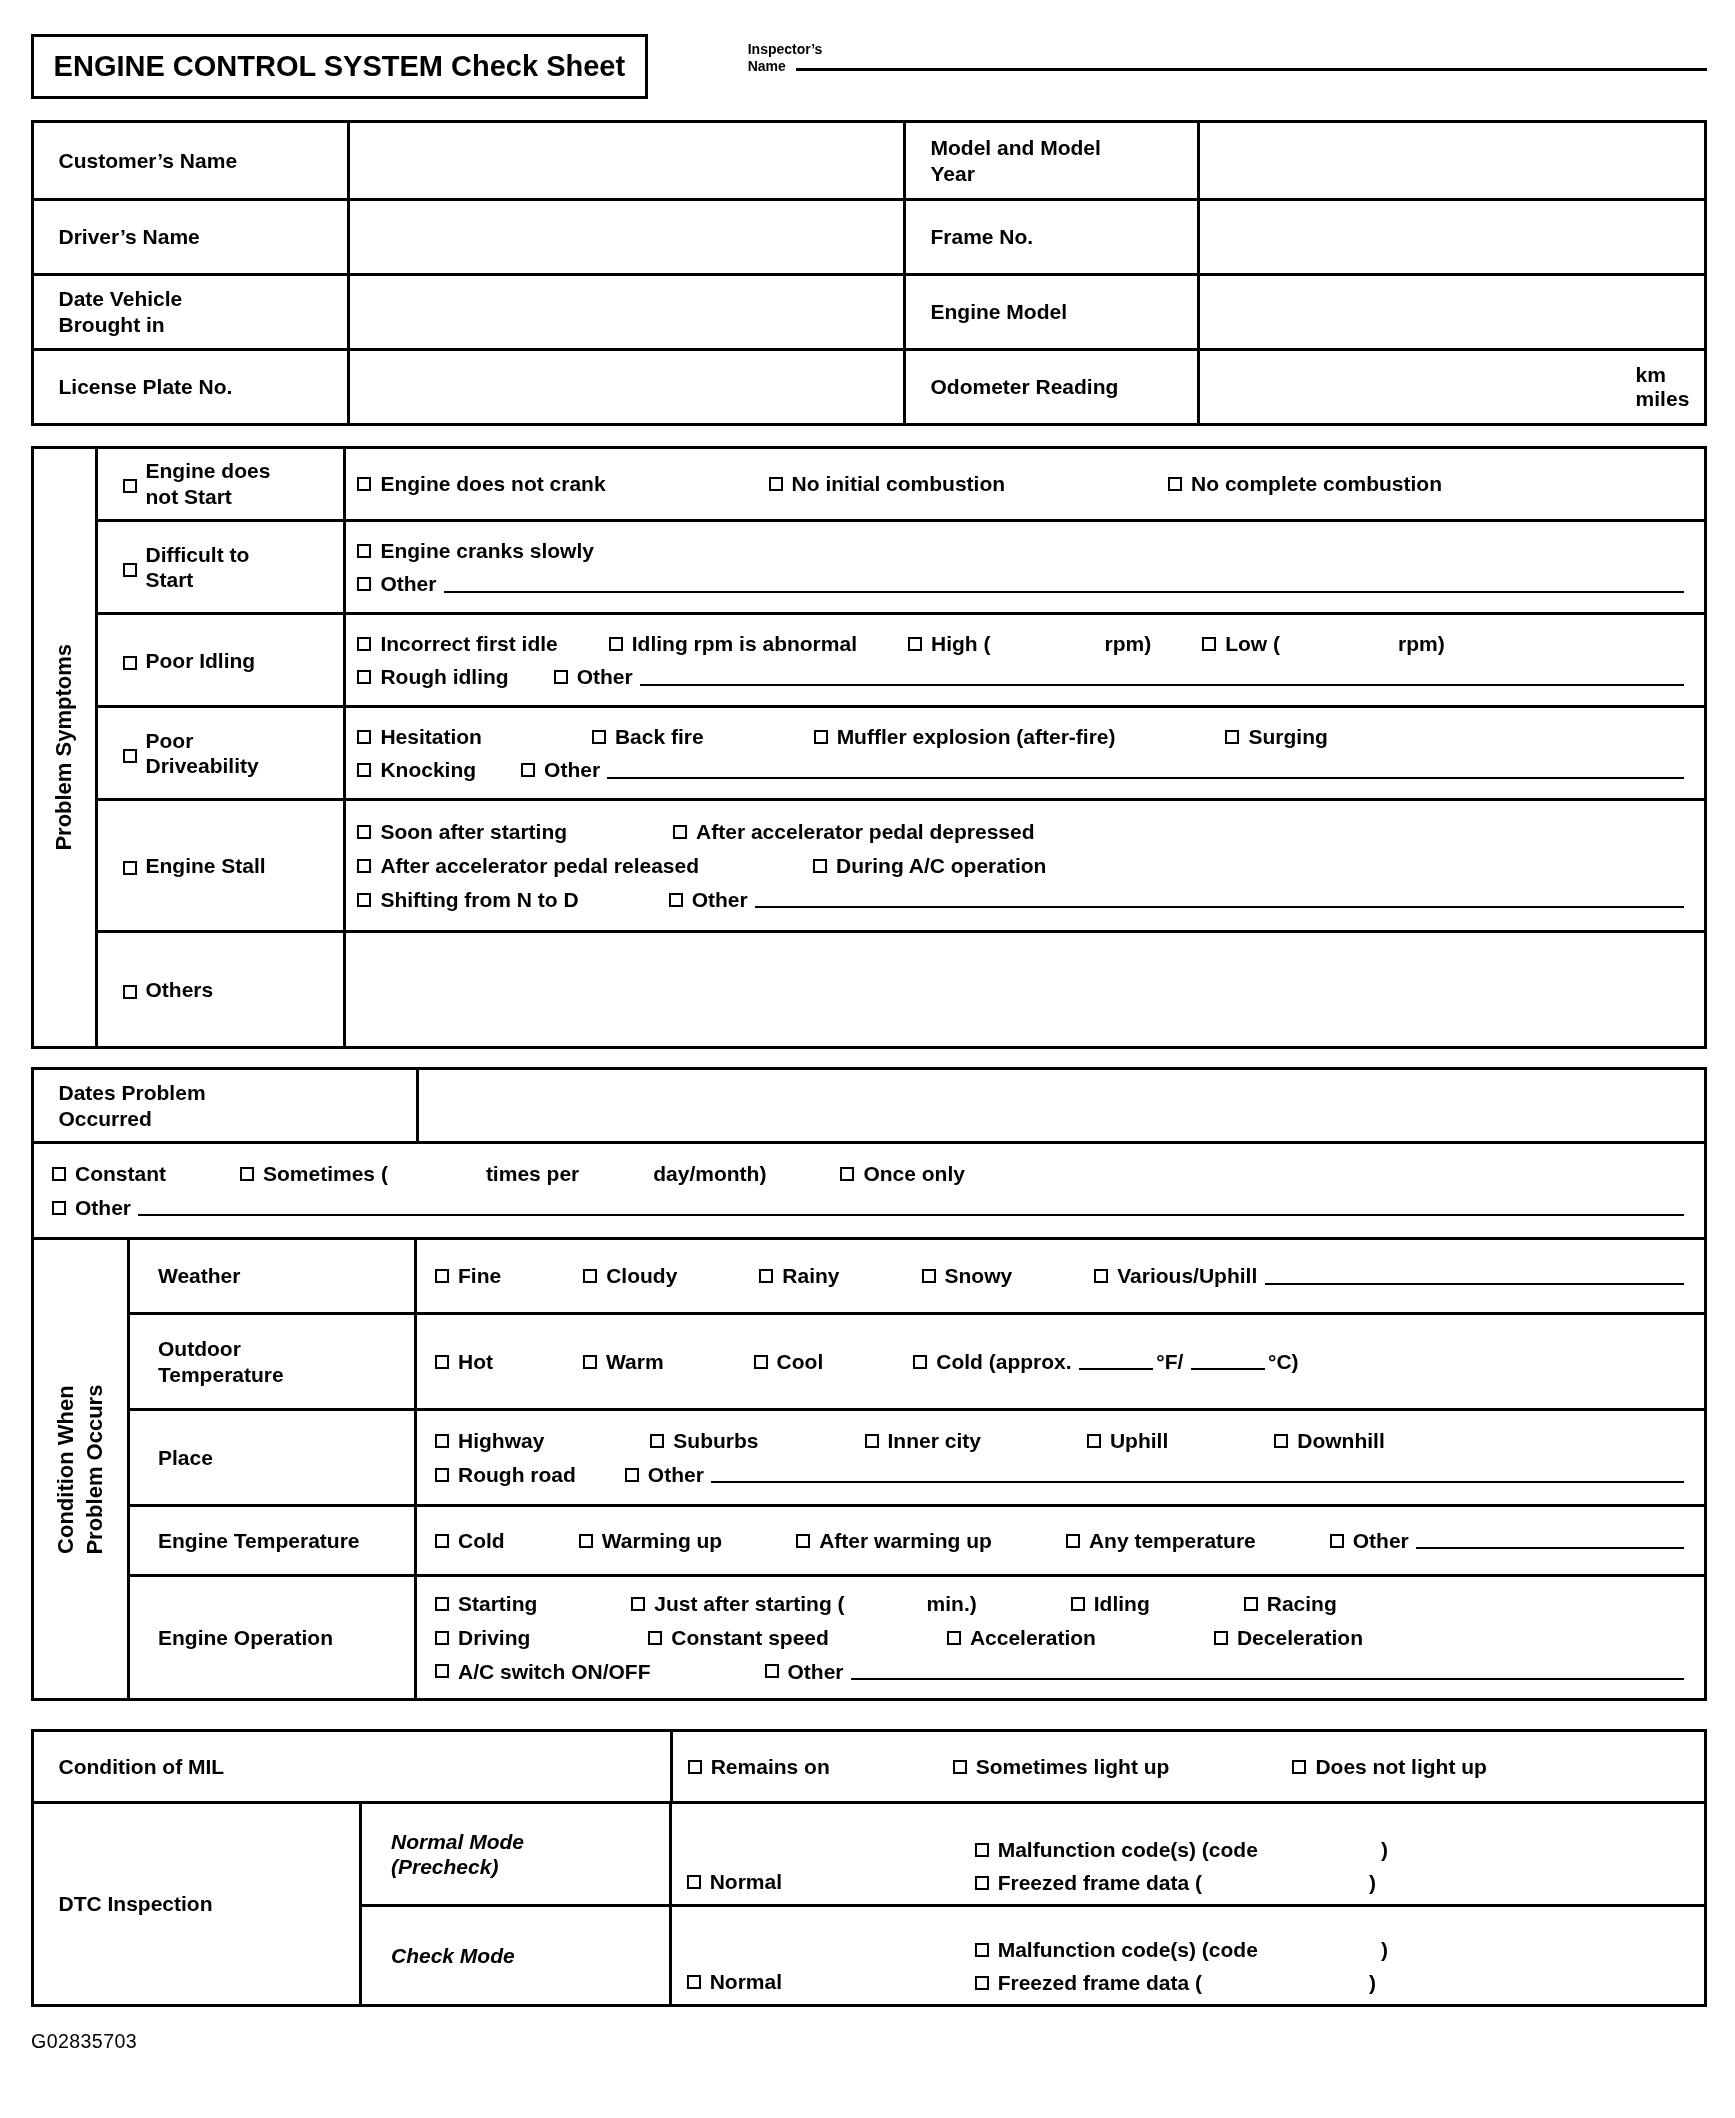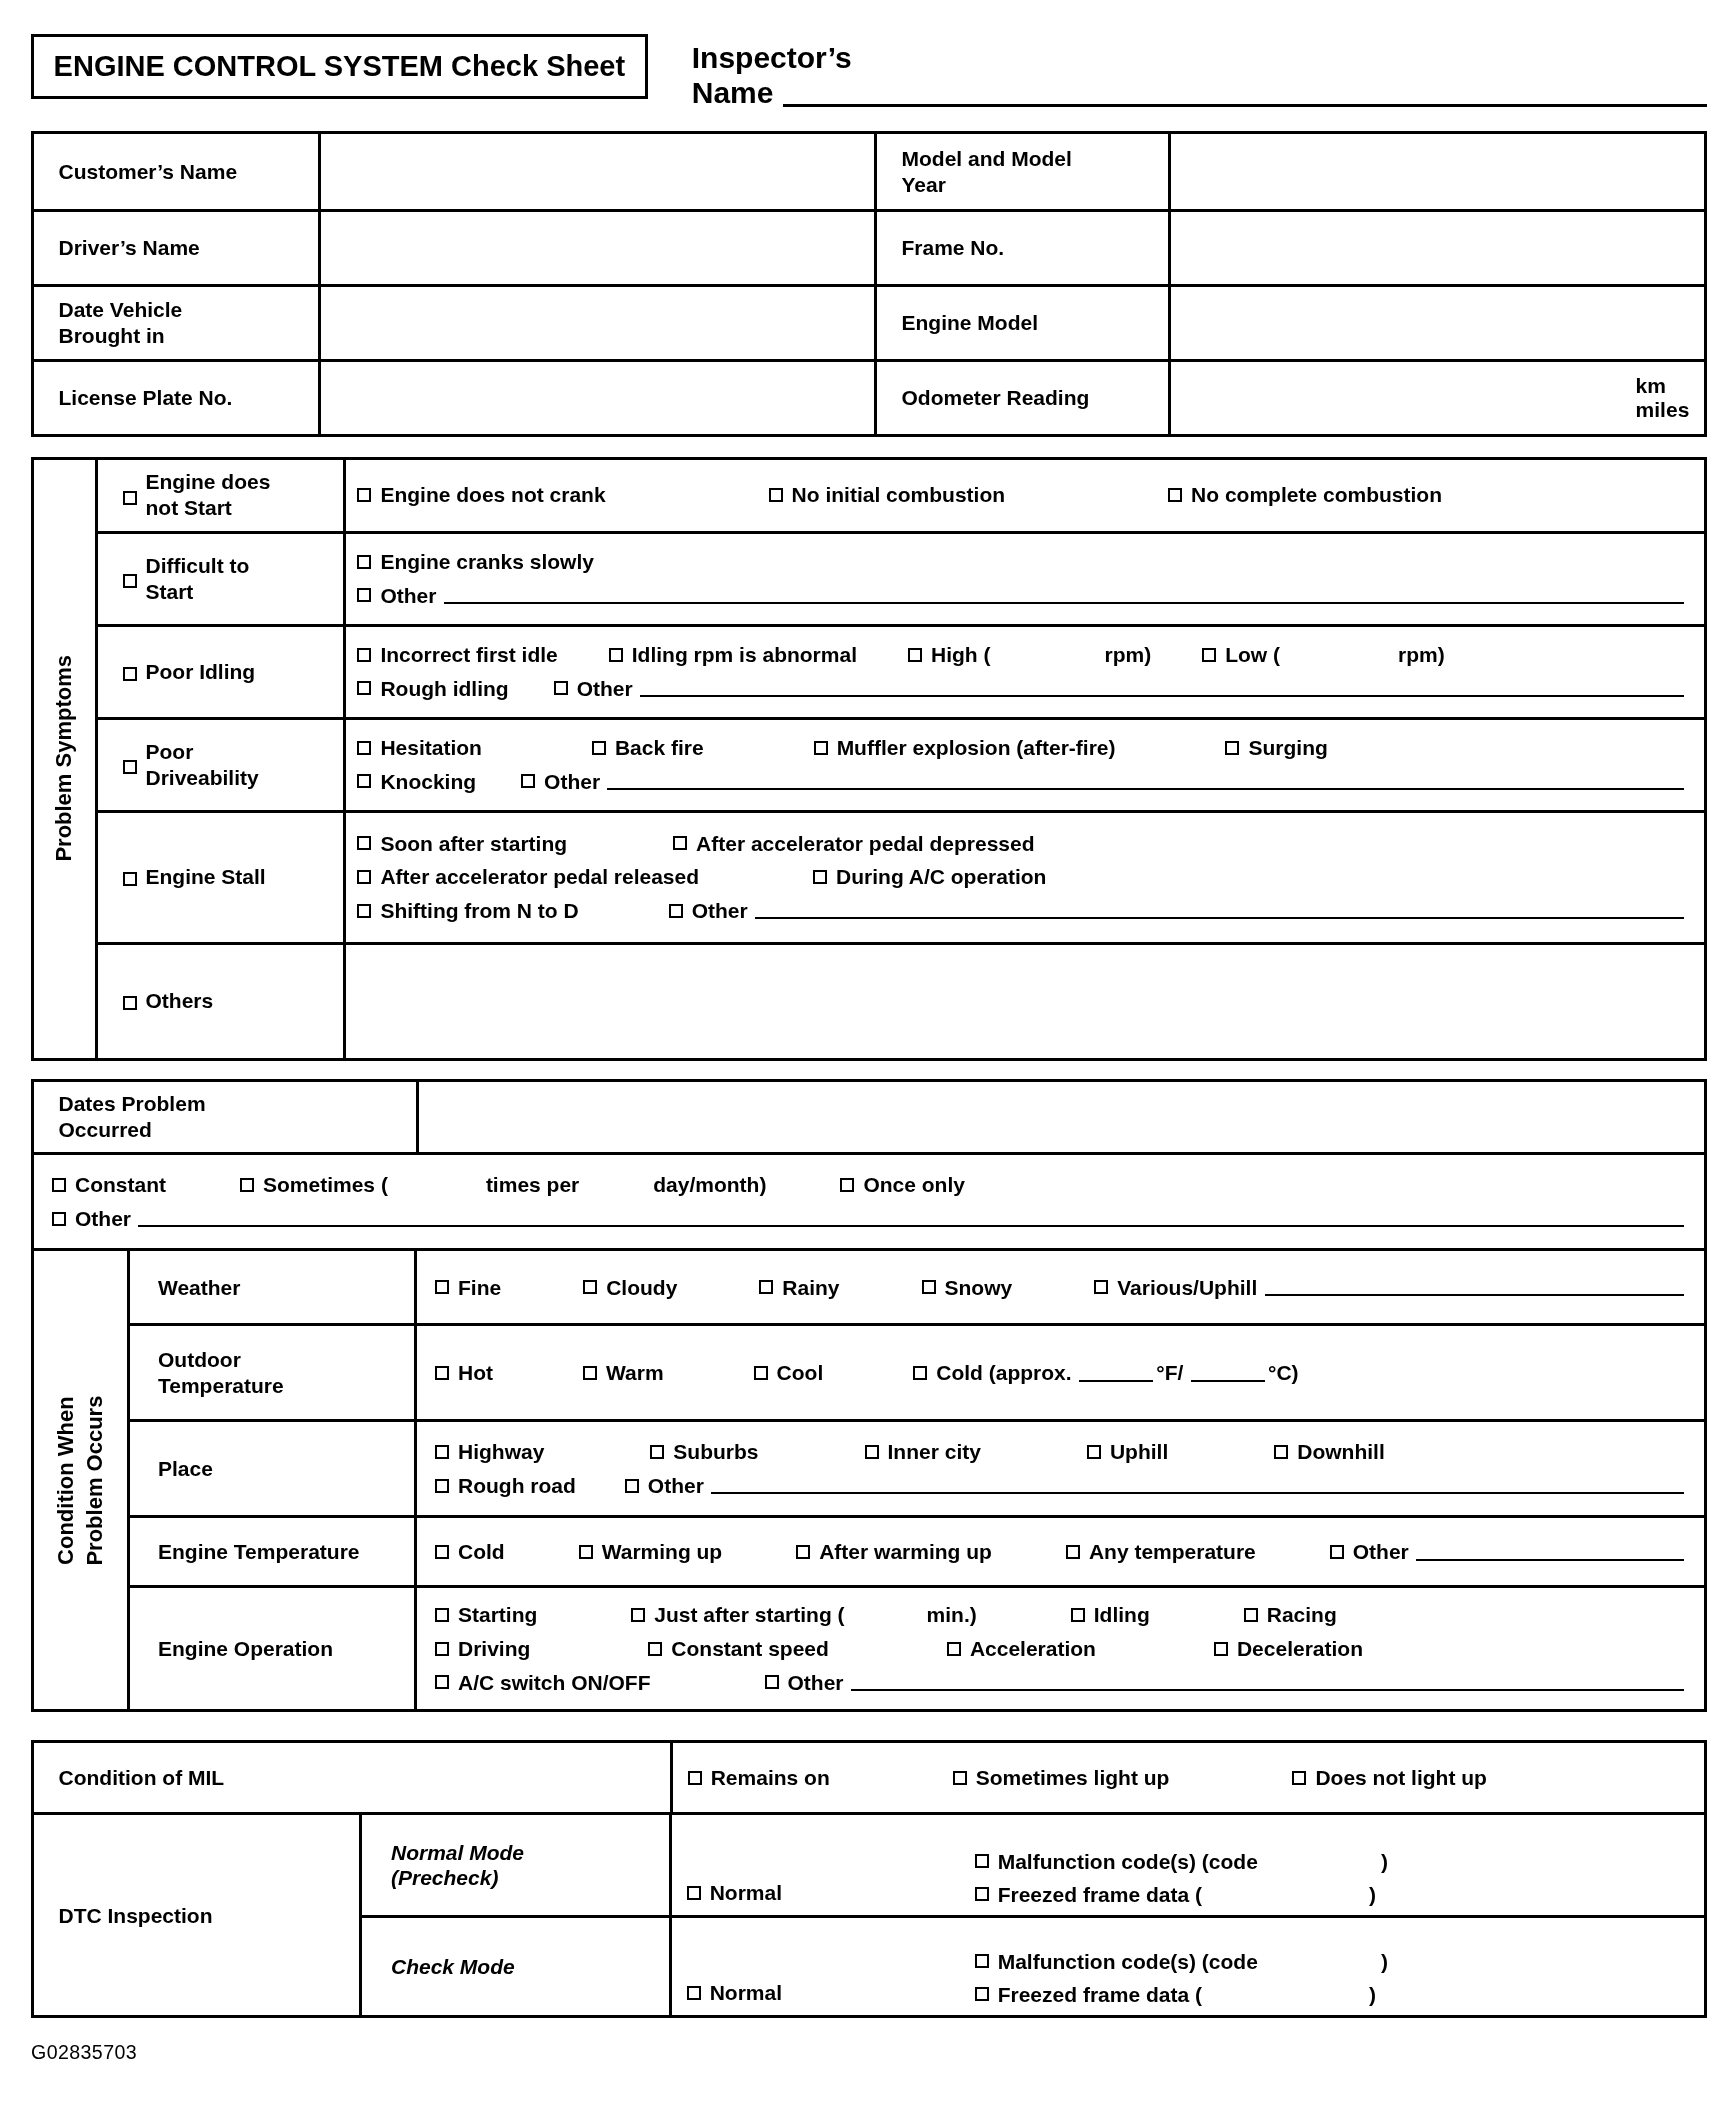--- a/index.html
+++ b/index.html
@@ -7,21 +7,21 @@
   .page {
     width:1735px; min-height:2119px;
     padding:34px 28px 19.6px 31px;
     font-family:"Liberation Sans","DejaVu Sans",sans-serif;
     font-weight:700; font-size:21px; color:#000; background:#fff;
   }
 
   
   .header { display:flex; align-items:flex-start; margin-bottom:21px; }
   .titlebox { border:3.3px solid #000; padding:13px 19.6px; font-size:29px; flex:none; }
-  .inspector { flex:1; margin-left:44px; font-size:30px; padding-top:6.5px; }
+  .inspector { flex:1; margin-left:100px; font-size:14px; padding-top:6.5px; }
   .insp-l2 { display:flex; margin-top:1.6px; }
   .ins-uline { flex:1; border-bottom:3.3px solid #000; margin:0 0 3.3px 9.8px; align-self:flex-end; height:1.6px; }
 
   
   .tbl { border:3.3px solid #000; margin-bottom:19.6px; }
   .row { display:flex; align-items:stretch; }
   .tbl > .row + .row { border-top:3.3px solid #000; }
   .rows { display:flex; flex-direction:column; flex:1; min-width:0; }
   .rows > .row + .row { border-top:3.3px solid #000; }
   .cell { display:flex; flex-direction:column; justify-content:center; padding:9.8px 16.3px 9.8px 24.5px; min-width:0; }
@@ -33,21 +33,21 @@
   .item { display:inline-flex; align-items:center; flex:none; min-width:0; }
   .item.grow { flex:1 1 auto; }
   .cb { width:14px; height:14px; border:2.5px solid #000; margin-right:9px; flex:none; background:#fff; }
   .lbl { white-space:pre-line; line-height:1.22; }
   .uline { border-bottom:2.5px solid #000; align-self:flex-end; margin:0 3.3px 4.1px 7.4px; height:1.6px; }
   .uline.grow { flex:1 1 24.5px; }
   .gsp { flex:none; }
 
   
   .info .row { min-height:75px; }
-  .w-il1 { width:284px; }
+  .w-il1 { width:313px; }
   .w-iv1 { width:556px; flex:none; }
   .w-il2 { width:294px; }
   .w-iv2 { flex:1;padding-left:40px; }
   .unitcell { flex-direction:row; justify-content:flex-end; align-items:center; padding-right:14.7px; }
   .unit { white-space:pre-line; line-height:1.15; }
 
   
   .vstrip { flex:none; border-right:3.3px solid #000; display:flex; align-items:center; justify-content:center; overflow:visible; }
   .vlabel { transform:rotate(-90deg); white-space:pre-line; text-align:center; width:max-content; flex:none; line-height:1.3; font-size:22px; }
 

